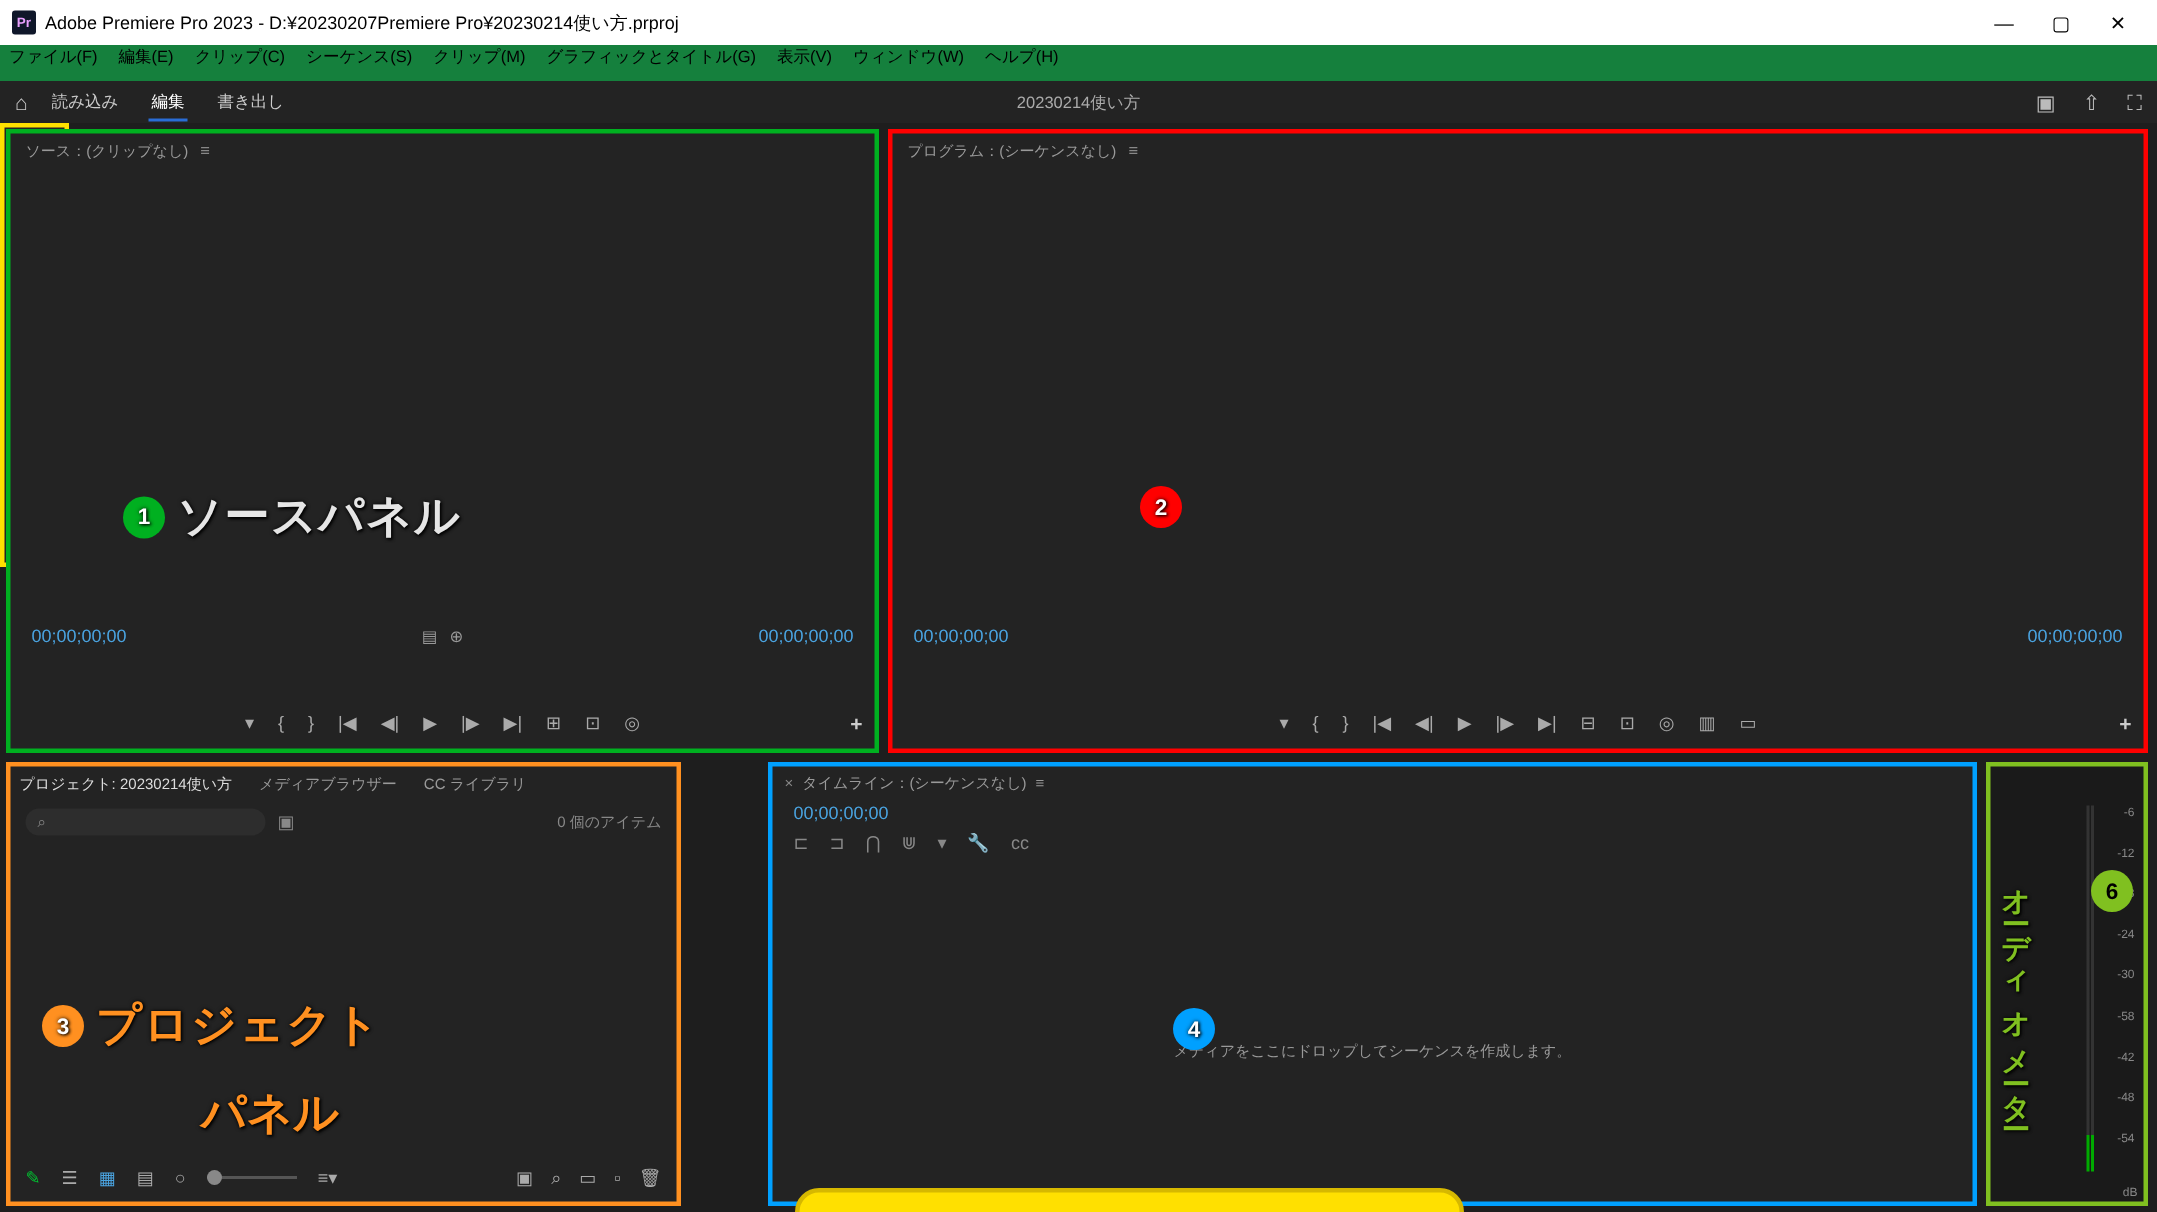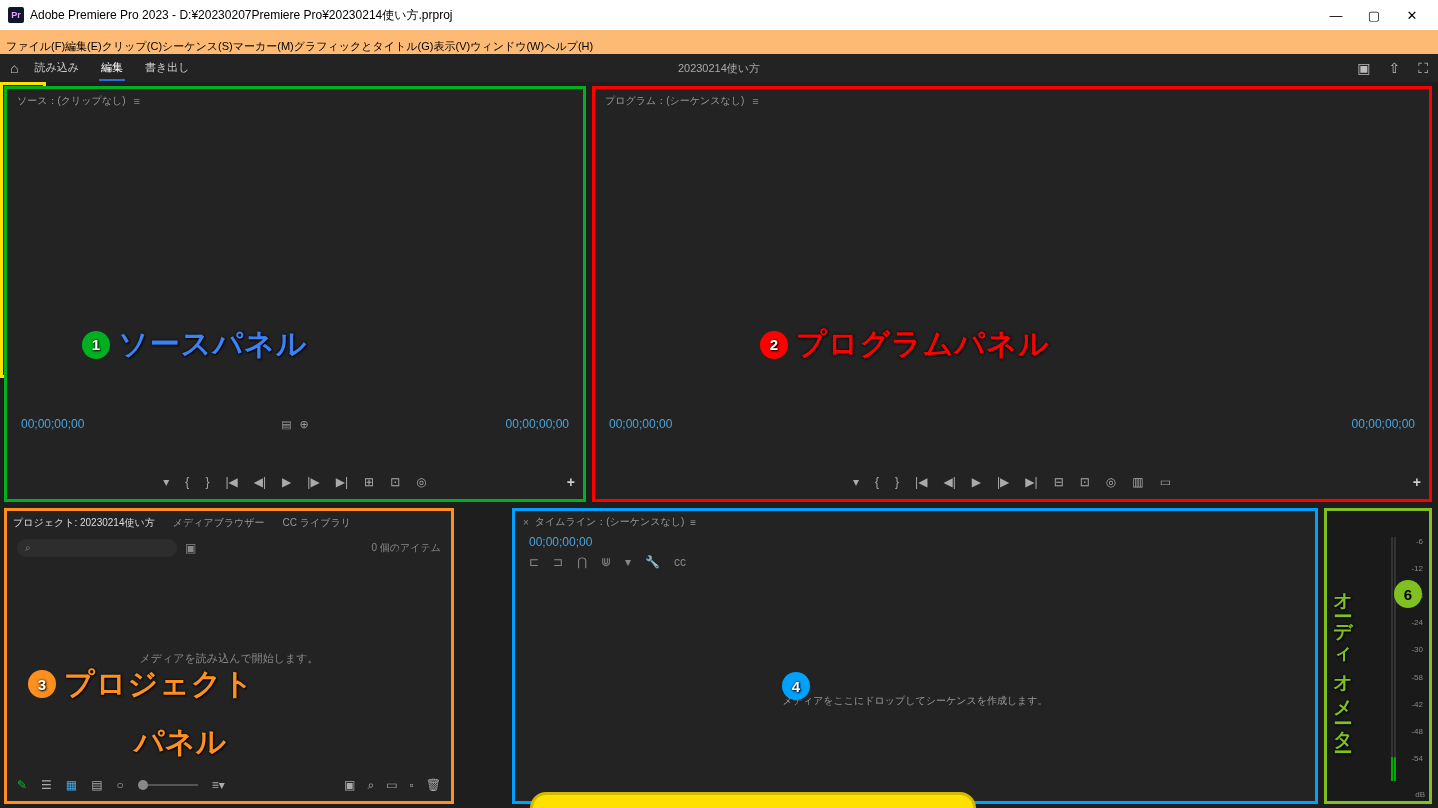--- a/index.html
+++ b/index.html
@@ -1,21 +1,21 @@
 <!DOCTYPE html>
 <html><head>
 <meta charset="utf-8">
 <style>
 *{margin:0;padding:0;box-sizing:border-box;font-family:"Segoe UI",Meiryo,sans-serif}
 body{background:#fff;width:1438px;height:808px;overflow:hidden;position:relative}
 .titlebar{height:30px;background:#fff;display:flex;align-items:center;padding:0 8px;font-size:12px;color:#000}
 .titlebar .pr-icon{width:16px;height:16px;background:#0f172a;color:#e8a0ff;font-size:9px;font-weight:bold;display:flex;align-items:center;justify-content:center;border-radius:2px;margin-right:6px}
 .titlebar .win-controls{margin-left:auto;display:flex;gap:18px;padding-right:8px}
 .titlebar .win-controls span{font-size:13px;cursor:pointer;width:20px;text-align:center}
-.menubar{height:24px;background:#fdba74;display:flex;align-items:flex-end;padding:0 6px;font-size:11px;color:#000;}
+.menubar{height:24px;background:#15803d;display:flex;align-items:flex-start;padding:0 6px;font-size:11px;color:#000;gap:14px}
 .menubar span{cursor:pointer}
 .topbar{height:28px;background:#232323;display:flex;align-items:center;color:#ccc;font-size:11px;padding:0 10px}
 .topbar .home-icon{font-size:14px;margin-right:14px;cursor:pointer}
 .topbar .workspace-tabs{display:flex;gap:18px}
 .topbar .workspace-tabs .ws{cursor:pointer;padding:4px 2px}
 .topbar .workspace-tabs .ws.active{color:#fff;border-bottom:2px solid #2a6dd6}
 .topbar .project-name{position:absolute;left:50%;transform:translateX(-50%);color:#aaa}
 .topbar .right-icons{margin-left:auto;display:flex;gap:18px;font-size:14px}
 .topbar .right-icons span{cursor:pointer;color:#bbb}
 .workspace{position:relative;height:726px;background:#1e1e1e}
@@ -63,21 +63,21 @@
 .audio-meter-inner{position:absolute;right:6px;top:26px;bottom:20px;width:36px}
 .meter-scale{position:absolute;right:0;top:0;bottom:0;width:36px;display:flex;flex-direction:column;justify-content:space-between;font-size:8px;color:#888;text-align:right}
 .meter-bars{position:absolute;right:26px;top:0;bottom:0;width:6px;display:flex;gap:1px}
 .meter-bars .bar{width:2px;background:linear-gradient(to top,#0a0 0%,#0a0 10%,#333 10%,#333 100%)}
 .meter-db{position:absolute;right:4px;bottom:2px;font-size:8px;color:#888}
 .annotation{position:absolute;display:flex;align-items:center;gap:8px;font-weight:bold;pointer-events:none;text-shadow:0 0 3px rgba(0,0,0,0.8),1px 1px 2px rgba(0,0,0,0.9)}
 .annotation .num{width:28px;height:28px;border-radius:50%;display:flex;align-items:center;justify-content:center;font-size:15px;font-weight:bold}
 .annotation .label{font-size:30px;letter-spacing:1px}
 .ann1{left:82px;top:242px}
 .ann1 .num{background:#00b020;color:#fff}
-.ann1 .label{color:#3b82f6}
+.ann1 .label{color:#e5e5e5}
 .ann2{left:760px;top:242px}
 .ann2 .num{background:#ff0000;color:#fff}
 .ann2 .label{color:#ff0000}
 .ann3{left:28px;top:584px;flex-direction:row}
 .ann3 .num{background:#ff9020;color:#fff}
 .ann3 .label{color:#ff9020;line-height:1.2}
 .ann3-label2{position:absolute;left:134px;top:640px;font-size:30px;font-weight:bold;color:#ff9020;text-shadow:0 0 3px rgba(0,0,0,0.8),1px 1px 2px rgba(0,0,0,0.9)}
 .ann4{left:782px;top:590px}
 .ann4 .num{background:#00a0ff;color:#fff}
 .ann4 .label{color:#00a0ff}
@@ -97,21 +97,21 @@
     <span>▢</span>
     <span>✕</span>
   </div>
 </div>
 
 <div class="menubar">
   <span>ファイル(F)</span>
   <span>編集(E)</span>
   <span>クリップ(C)</span>
   <span>シーケンス(S)</span>
-  <span>マーカー(M)</span>
+  <span>クリップ(M)</span>
   <span>グラフィックとタイトル(G)</span>
   <span>表示(V)</span>
   <span>ウィンドウ(W)</span>
   <span>ヘルプ(H)</span>
 </div>
 
 <div class="topbar">
   <span class="home-icon">⌂</span>
   <div class="workspace-tabs">
     <span class="ws">読み込み</span>
@@ -192,23 +192,20 @@
     <div class="project-tabs">
       <span class="ptab active">プロジェクト: 20230214使い方</span>
       <span class="ptab">メディアブラウザー</span>
       <span class="ptab">CC ライブラリ</span>
     </div>
     <div class="project-search">
       <div class="search-box">⌕</div>
       <span class="bin-icon2">▣</span>
       <span class="item-count">0 個のアイテム</span>
     </div>
-    <div class="project-body">
-      <div class="project-hint">メディアを読み込んで開始します。</div>
-    </div>
     <div class="project-footer">
       <span class="green-pen">✎</span>
       <span>☰</span>
       <span style="color:#4aa3e0">▦</span>
       <span>▤</span>
       <span>○</span>
       <span class="slider"></span>
       <span>≡▾</span>
       <span class="fright">
         <span>▣</span>
@@ -274,21 +271,20 @@
     </div>
     <div class="meter-db">dB</div>
   </div>
 
   <div class="annotation ann1">
     <span class="num">1</span>
     <span class="label">ソースパネル</span>
   </div>
   <div class="annotation ann2">
     <span class="num">2</span>
-    <span class="label">プログラムパネル</span>
   </div>
   <div class="annotation ann3">
     <span class="num">3</span>
     <span class="label">プロジェクト</span>
   </div>
   <div class="ann3-label2">パネル</div>
   <div class="annotation ann4">
     <span class="num">4</span>
   </div>
   <div class="ann5-bubble">

